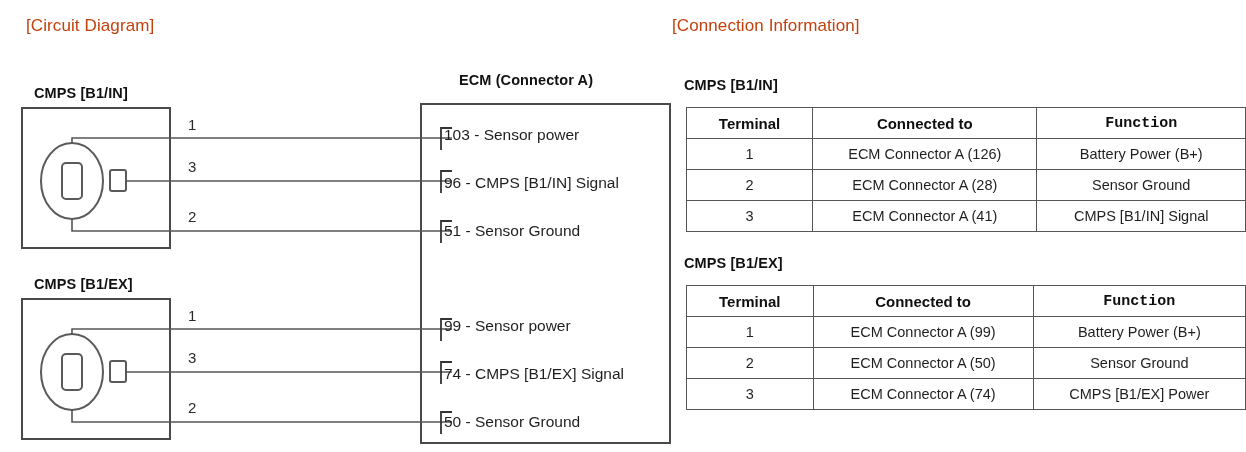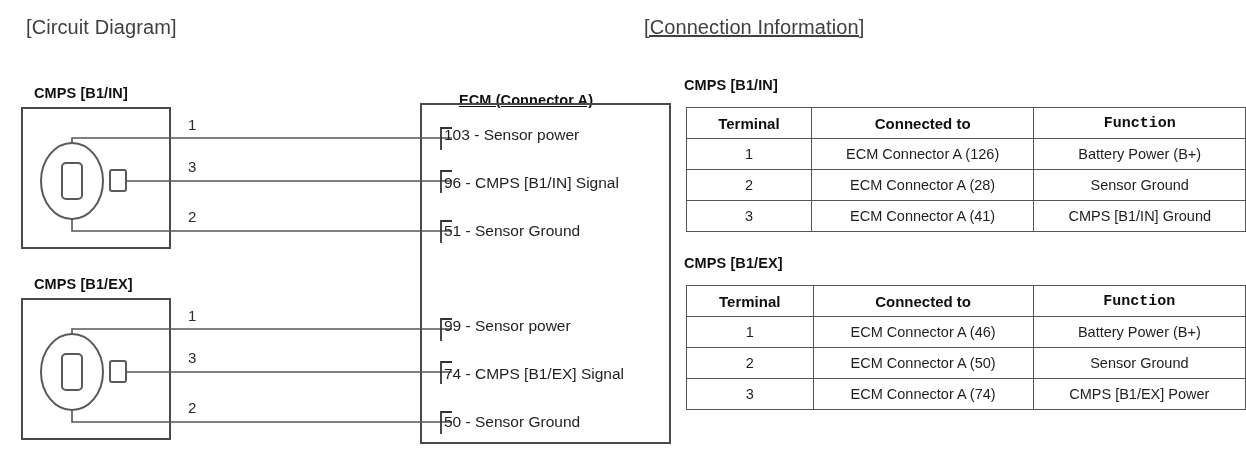--- a/index.html
+++ b/index.html
@@ -12,41 +12,41 @@
     height: 452px;
     position: relative;
     font-family: "Liberation Sans", sans-serif;
     color: #1a1a1a;
     overflow: hidden;
   }
 
   
   .section-title {
     position: absolute;
-    font-size: 20px;
+    font-size: 17px;
     font-weight: 400;
-    color: #404040;
+    color: #c2410c;
     white-space: nowrap;
     letter-spacing: 0.1px;
   }
   #title-circuit { left: 26px;  top: 16px; }
-  #title-conninfo { left: 644px; top: 16px; text-decoration: underline; }
+  #title-conninfo { left: 672px; top: 16px; }
 
   
   .sub-heading {
     position: absolute;
     font-size: 14.5px;
     font-weight: bold;
     color: #111111;
     white-space: nowrap;
     letter-spacing: 0.1px;
   }
   #hdr-cmps-in-diag  { left: 34px;  top: 85px; }
   #hdr-cmps-ex-diag  { left: 34px;  top: 276px; }
-  #hdr-ecm           { left: 459px; top: 92px; text-decoration: underline; }
+  #hdr-ecm           { left: 459px; top: 72px; }
   #hdr-cmps-in-table { left: 684px; top: 77px; }
   #hdr-cmps-ex-table { left: 684px; top: 255px; }
 
   
   #circuit-diagram {
     position: absolute;
     left: 0;
     top: 0;
     width: 680px;
     height: 452px;
@@ -200,39 +200,39 @@
       <td>Battery Power (B+)</td>
     </tr>
     <tr>
       <td>2</td>
       <td>ECM Connector A (28)</td>
       <td>Sensor Ground</td>
     </tr>
     <tr>
       <td>3</td>
       <td>ECM Connector A (41)</td>
-      <td>CMPS [B1/IN] Ground</td>
+      <td>CMPS [B1/IN] Signal</td>
     </tr>
   </tbody>
 </table>
 
 <div class="sub-heading" id="hdr-cmps-ex-table">CMPS [B1/EX]</div>
 
 <table class="conn-table" id="table-cmps-ex">
   <thead>
     <tr>
       <th class="col-terminal">Terminal</th>
       <th class="col-connected">Connected to</th>
       <th class="col-function">Function</th>
     </tr>
   </thead>
   <tbody>
     <tr>
       <td>1</td>
-      <td>ECM Connector A (46)</td>
+      <td>ECM Connector A (99)</td>
       <td>Battery Power (B+)</td>
     </tr>
     <tr>
       <td>2</td>
       <td>ECM Connector A (50)</td>
       <td>Sensor Ground</td>
     </tr>
     <tr>
       <td>3</td>
       <td>ECM Connector A (74)</td>

